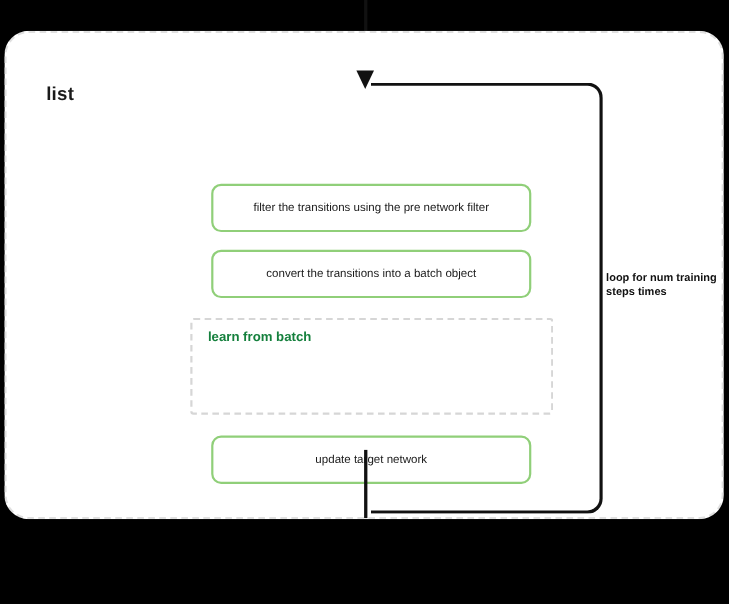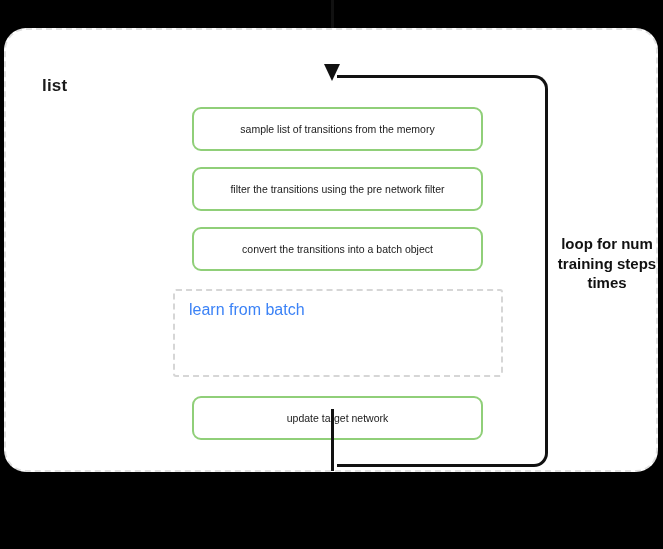--- a/index.html
+++ b/index.html
@@ -75,24 +75,24 @@
     box-sizing: border-box;
     background: #ffffff;
     border: 2px dashed #d6d6d6;
     border-radius: 3px;
   }
   #learn-group-title {
     position: absolute;
     left: 14px;
     top: 7px;
     width: 140px;
-    font-size: 16px;
-    font-weight: normal;
+    font-size: 12px;
+    font-weight: bold;
     line-height: 1.45;
-    color: #3b82f6;
+    color: #15803d;
   }
 
   
   .conn {
     position: absolute;
     background: #111111;
   }
 
   
   #entry-line {
@@ -132,42 +132,39 @@
     border: 3px solid #111111;
     border-left: none;
     border-radius: 0 14px 14px 0;
     background: transparent;
   }
 
   
   #loop-caption {
     position: absolute;
     left: 545px;
-    top: 204px;
+    top: 216px;
     width: 112px;
-    font-size: 15px;
+    font-size: 10px;
     font-weight: bold;
     line-height: 1.3;
     color: #111111;
-    text-align: center;
+    text-align: left;
   }
 </style>
 </head>
 <body>
 
 <div class="conn" id="entry-line"></div>
 
 <div id="train-container">
   <span id="train-title">list</span>
 
   <div id="loop-path"></div>
 
-  <div class="step-box" id="step-sample">
-    <span class="step-label">sample list of transitions from the memory</span>
-  </div>
 
   <div class="step-box" id="step-filter">
     <span class="step-label">filter the transitions using the pre network filter</span>
   </div>
 
   <div class="step-box" id="step-convert">
     <span class="step-label">convert the transitions into a batch object</span>
   </div>
 
   <div id="learn-group">

